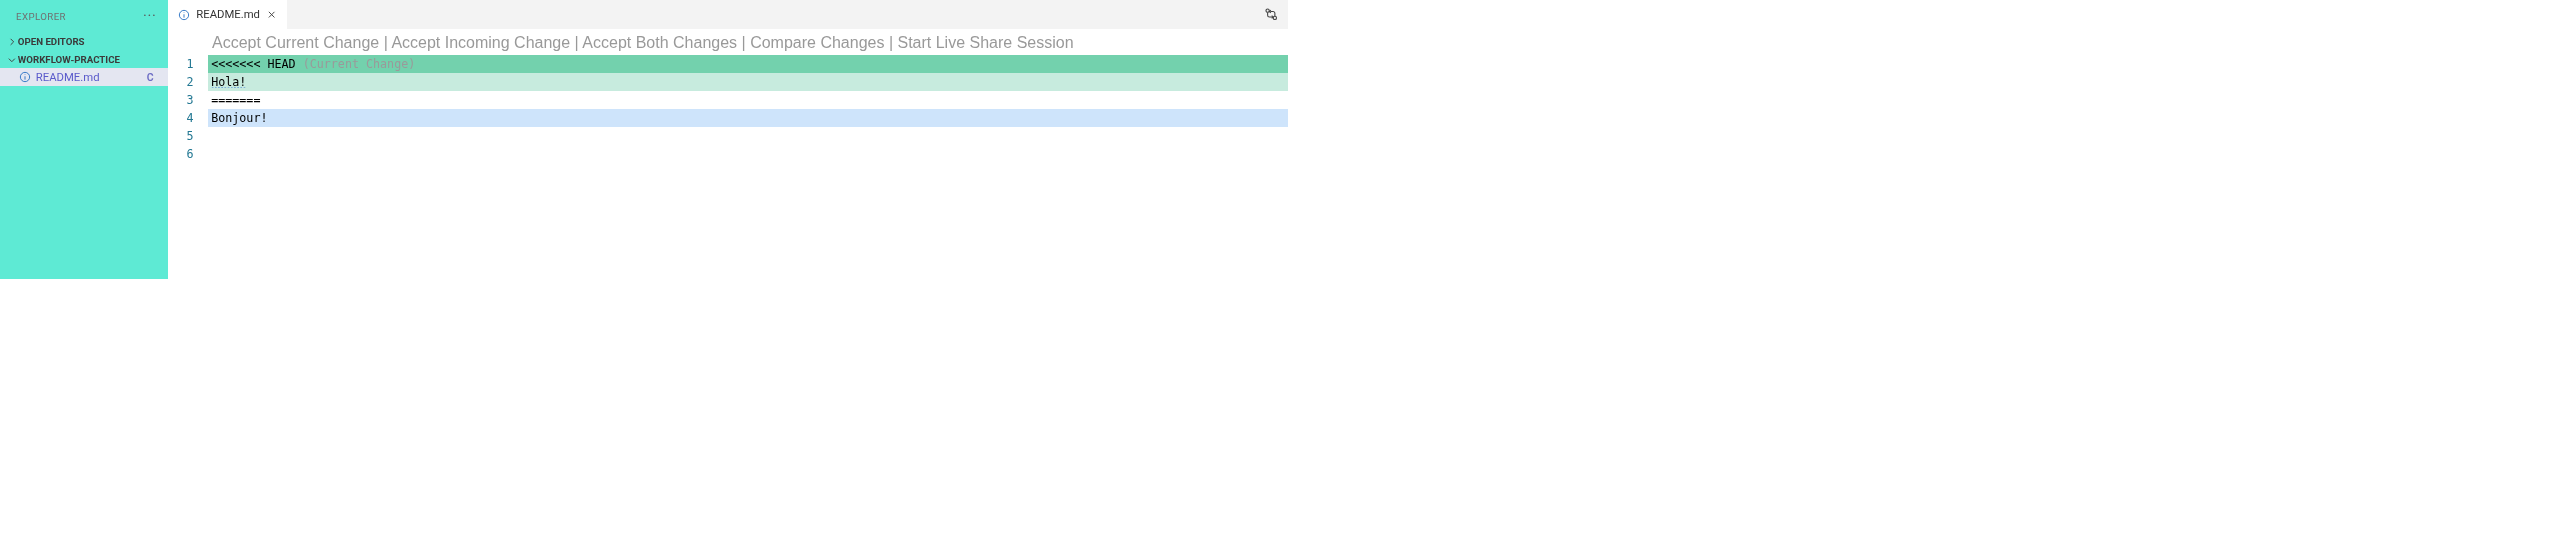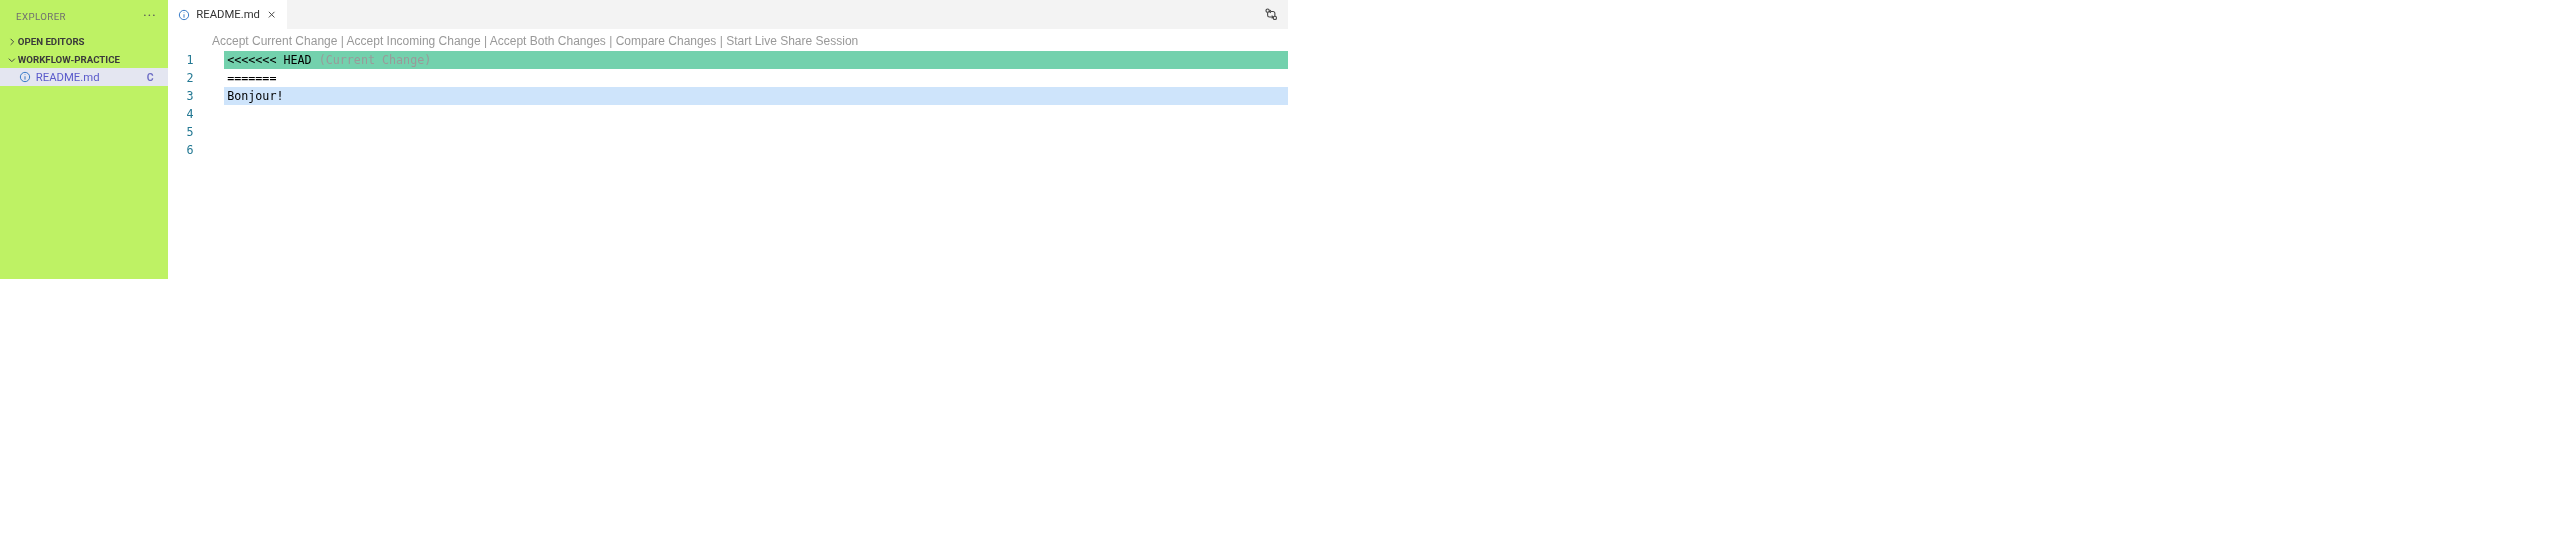--- a/index.html
+++ b/index.html
@@ -10,21 +10,21 @@
     body {
       font-family: -apple-system, BlinkMacSystemFont, "Segoe UI", Roboto, sans-serif;
       display: flex;
       height: 279px;
       width: 1288px;
       background: #ffffff;
       overflow: hidden;
     }
     .sidebar {
       width: 168px;
-      background: #bef264;
+      background: #5eead4;
       display: flex;
       flex-direction: column;
       flex-shrink: 0;
       text-align: right;
     }
     .sidebar-header {
       display: flex;
       align-items: center;
       justify-content: space-between;
       padding: 8px 11.3px 8px 16px;
@@ -134,21 +134,21 @@
       display: flex;
       align-items: center;
       padding-right: 9.7px;
     }
     .compare-icon {
       width: 14.5px;
       height: 14.5px;
       cursor: pointer;
     }
     .codelens {
-      font-size: 12px;
+      font-size: 16px;
       color: #999999;
       padding: 4.8px 0 3.2px 44px;
       font-family: -apple-system, BlinkMacSystemFont, "Segoe UI", sans-serif;
     }
     .codelens span {
       cursor: pointer;
     }
     .code-container {
       display: flex;
       font-family: "SF Mono", Menlo, Monaco, Consolas, monospace;
@@ -167,21 +167,20 @@
       line-height: 18px;
     }
     .code-lines {
       flex: 1;
     }
     .code-line {
       height: 18px;
       line-height: 18px;
       padding-left: 3.2px;
       white-space: pre;
-      margin-left: 16px;
     }
     .line-current-head {
       background: #73d1ad;
     }
     .line-current-body {
       background: #c7ebde;
     }
     .line-sep {
       background: #ffffff;
     }
@@ -293,19 +292,20 @@
     <div class="gutter" id="gutter">
         <div class="gutter-line">1</div>
         <div class="gutter-line">2</div>
         <div class="gutter-line">3</div>
         <div class="gutter-line">4</div>
         <div class="gutter-line">5</div>
         <div class="gutter-line">6</div>
       </div>
     <div class="code-lines" id="codelines">
         <div class="code-line line-current-head">&lt;&lt;&lt;&lt;&lt;&lt;&lt; HEAD <span class="hint-text">(Current Change)</span></div>
+        <div class="code-line line-current-body"><span class="squiggle">Hola!</span></div>
         <div class="code-line line-sep">=======</div>
         <div class="code-line line-incoming-body">Bonjour!</div>
         <div class="code-line "></div>
       </div>
   </div>
 </div>
 
 
 </body></html>

